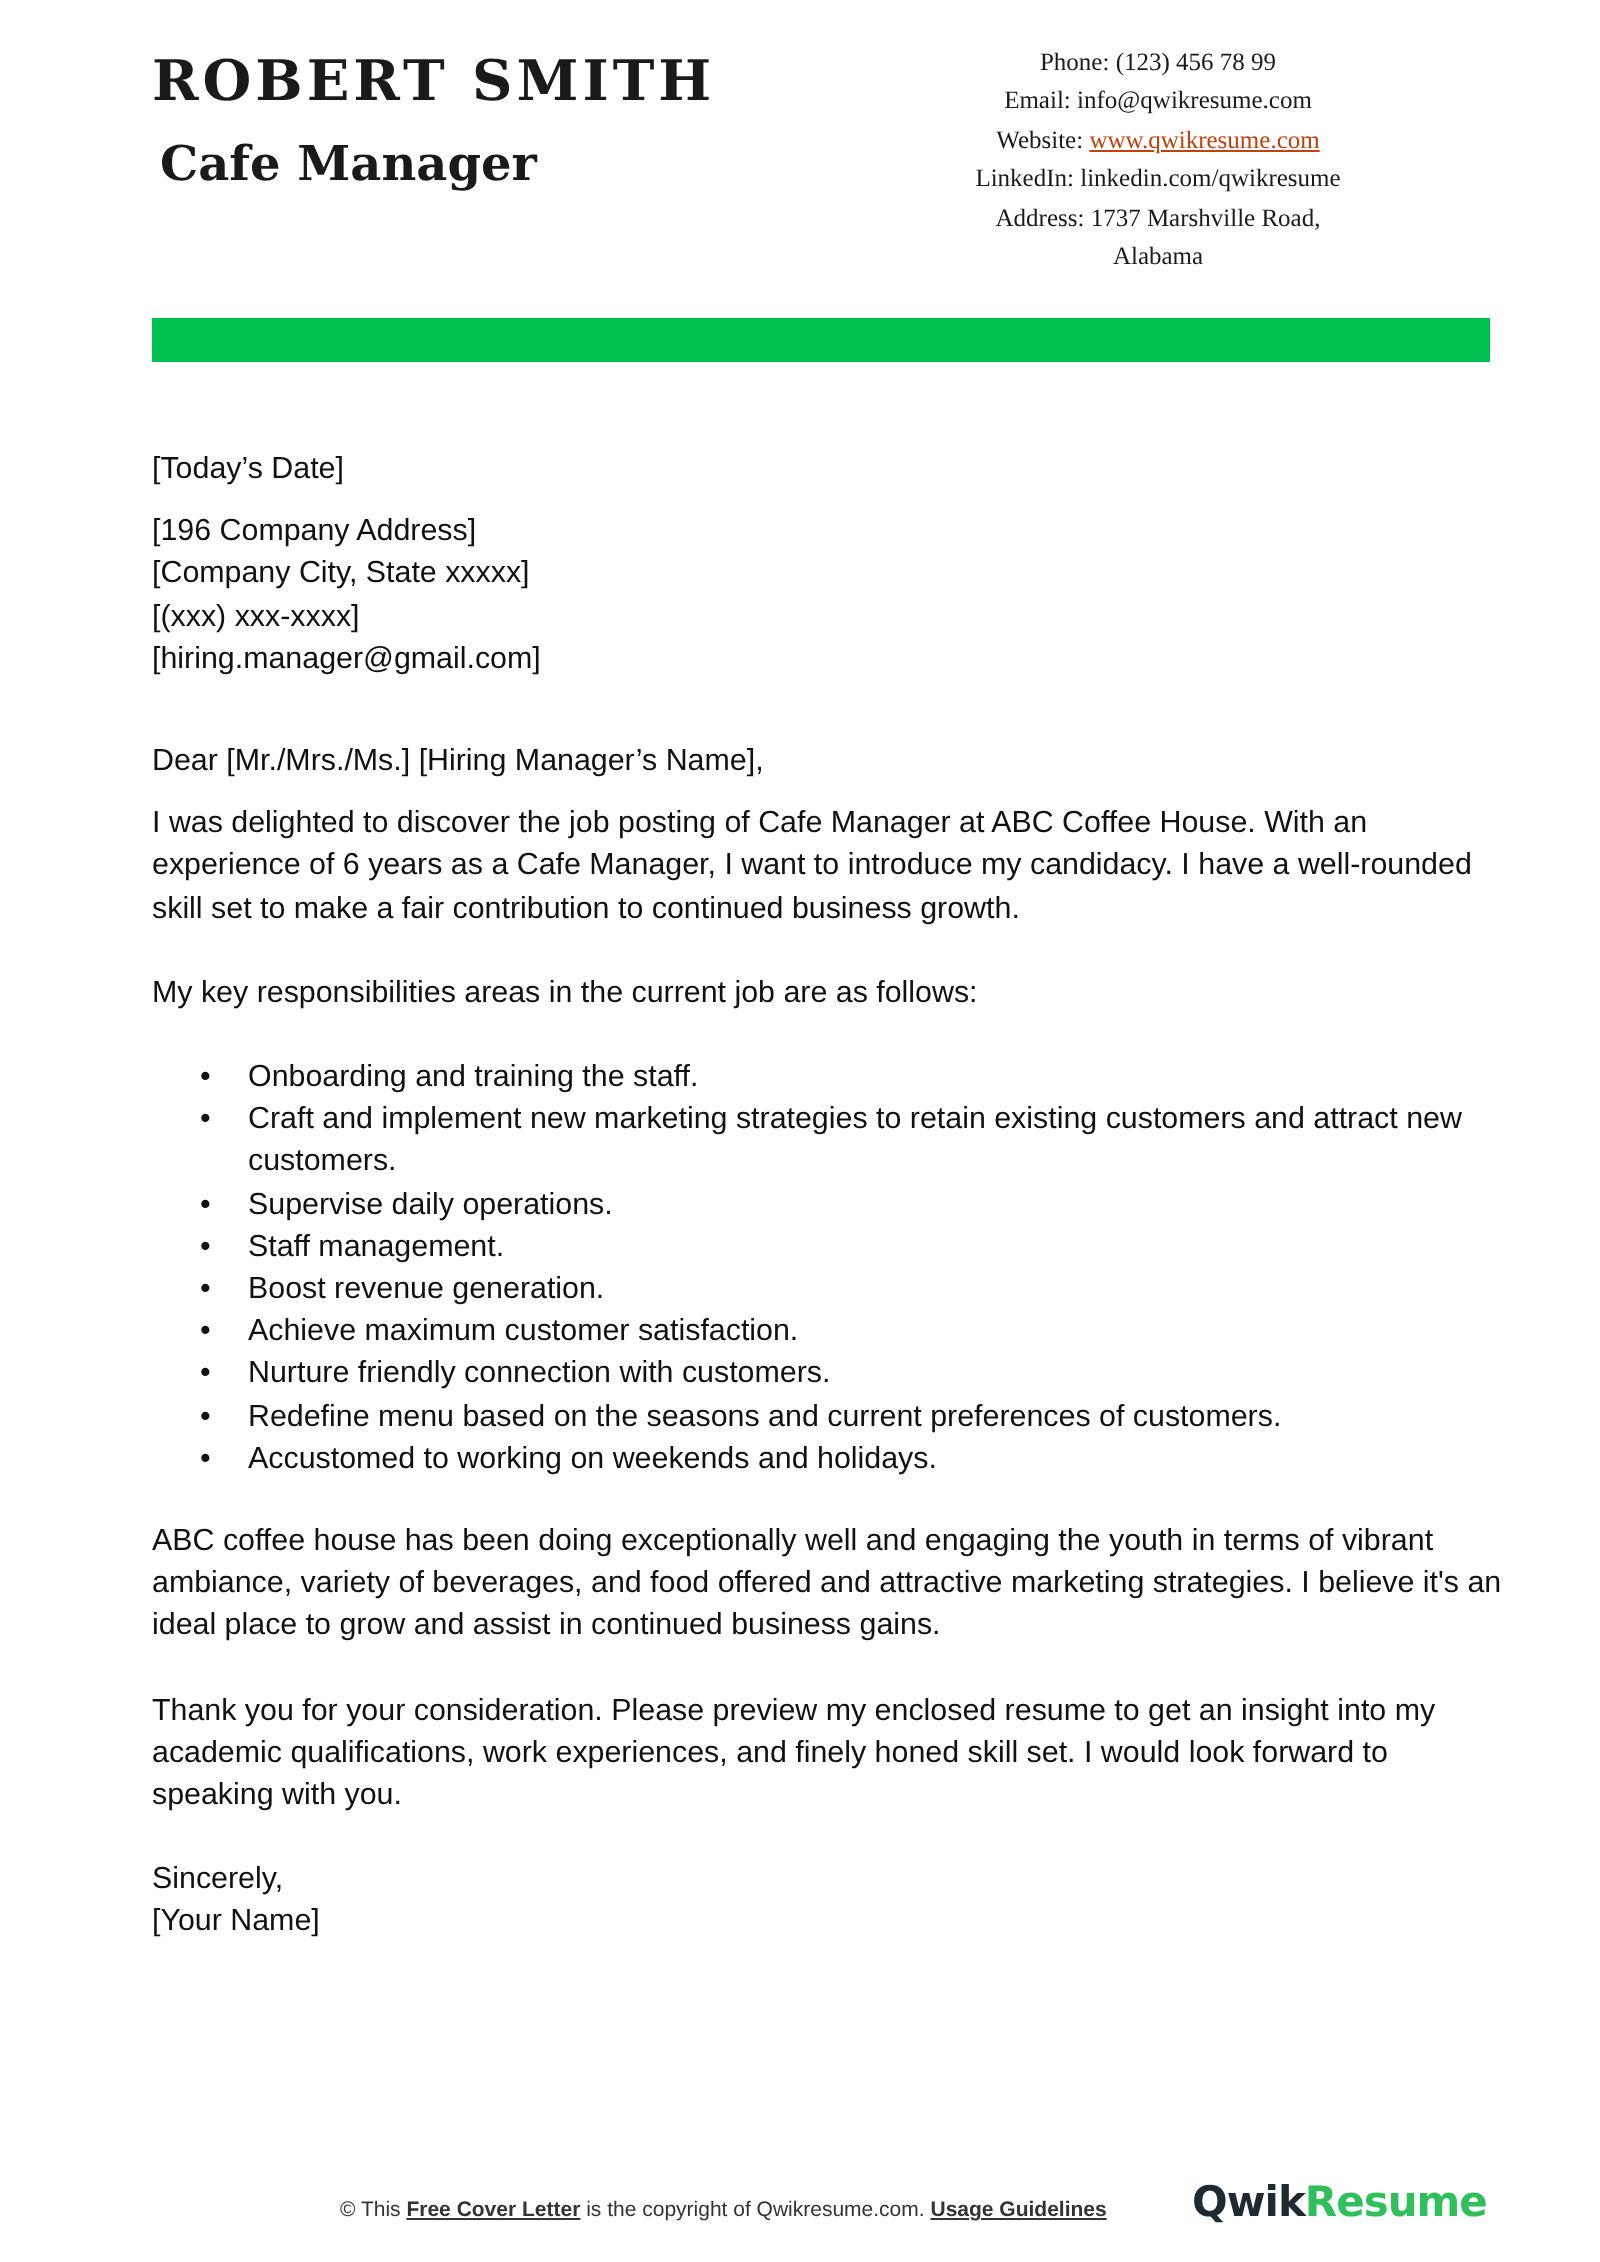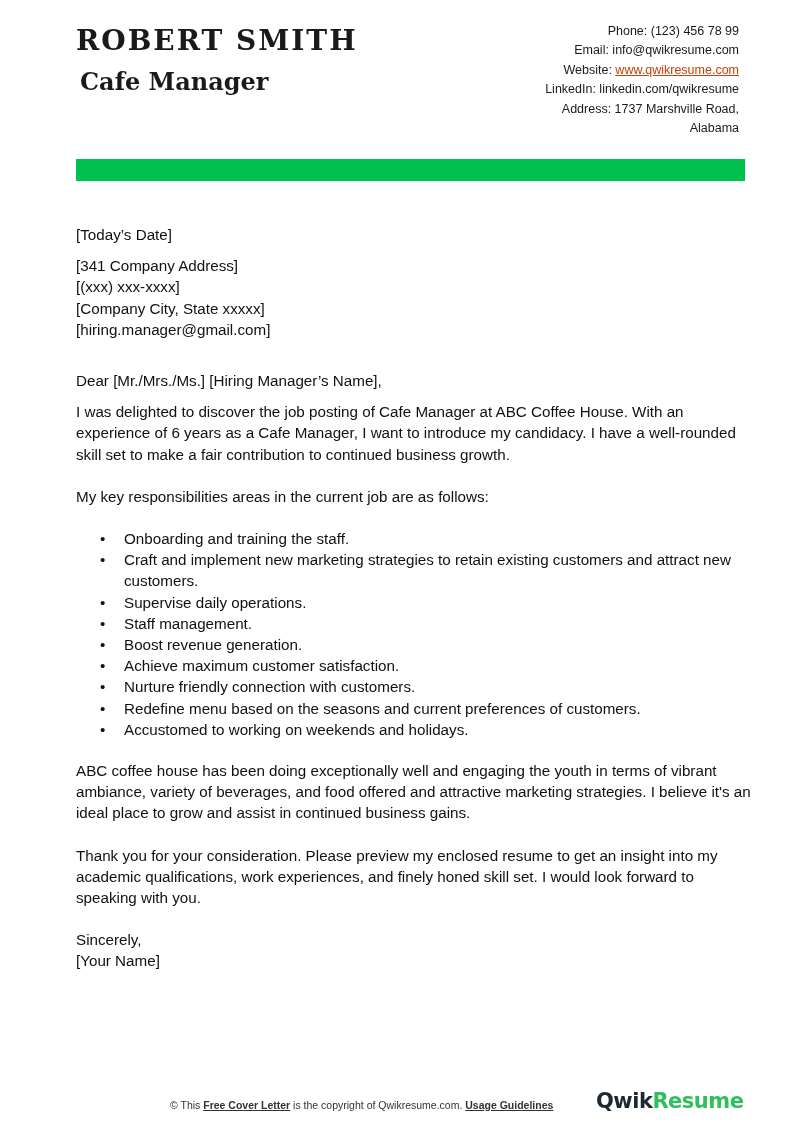--- a/index.html
+++ b/index.html
@@ -19,22 +19,22 @@
     color: #1a1a1a; margin: 0; line-height: 34px;
   }
   .job-title {
     position: absolute; left: 76px; top: 62px;
     font-family: "DejaVu Serif", serif;
     font-weight: bold; font-size: 24px;
     color: #1a1a1a; margin: 4px; line-height: 32px;
   }
   .contact {
     position: absolute; right: 61px; top: 22px;
-    text-align: right;
-    font-family: Liberation Sans, sans-serif;
+    text-align: center;
+    font-family: Liberation Serif, serif;
     font-size: 12.5px; line-height: 19.4px; color: #1a1a1a;
     width: 320px;
   }
   .contact .line { white-space: nowrap; }
   .contact a { color: #c2410c; text-decoration: underline; }
 
   .green-bar {
     position: absolute; left: 76px; top: 159px;
     width: 669px; height: 22px;
     background: #00c050;
@@ -97,23 +97,23 @@
     <div class="line">LinkedIn: linkedin.com/qwikresume</div>
     <div class="line">Address: 1737 Marshville Road,</div>
     <div class="line">Alabama</div>
   </div>
 
   <div class="green-bar" style="background: rgb(0, 192, 80);"></div>
 
   <div class="body-text">
     <p class="date">[Today’s Date]</p>
     <div class="address-block">
-      <p>[341 Company Address]</p>
+      <p>[196 Company Address]</p>
+      <p>[Company City, State xxxxx]</p>
       <p>[(xxx) xxx-xxxx]</p>
-      <p>[Company City, State xxxxx]</p>
       <p>[hiring.manager@gmail.com]</p>
     </div>
 
     <p class="salutation">Dear [Mr./Mrs./Ms.] [Hiring Manager’s Name],</p>
     <p class="para">I was delighted to discover the job posting of Cafe Manager at ABC Coffee House. With an experience of 6 years as a Cafe Manager, I want to introduce my candidacy. I have a well-rounded skill set to make a fair contribution to continued business growth.</p>
     <p class="para">My key responsibilities areas in the current job are as follows:</p>
 
     <ul class="resp">
       <li><span class="bullet">•</span><span>Onboarding and training the staff.</span></li>
       <li><span class="bullet">•</span><span>Craft and implement new marketing strategies to retain existing customers and attract new customers.</span></li>

